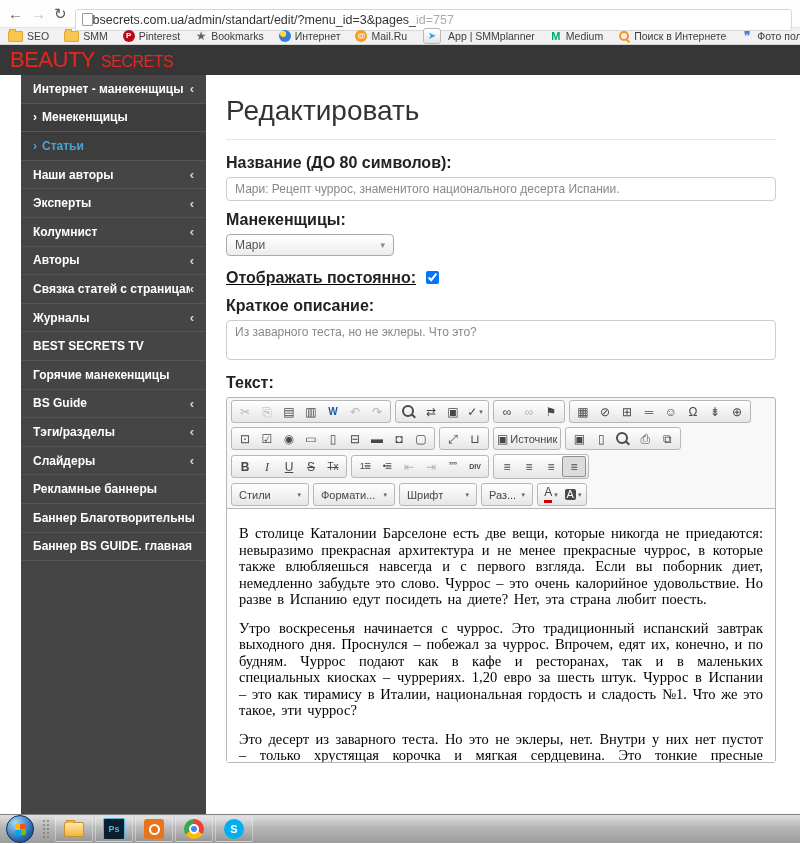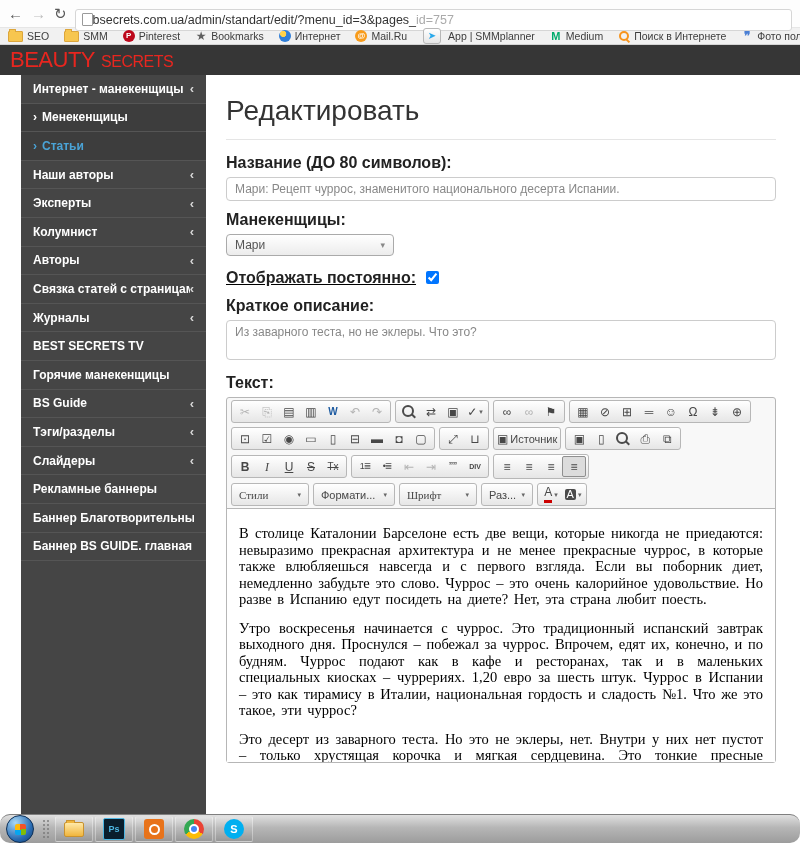--- a/index.html
+++ b/index.html
@@ -79,28 +79,28 @@
   .tb.fb .g{font-weight:bold;}
   .tb.fi .g{font-style:italic;font-family:"Liberation Serif",serif;}
   .tb.fu .g{text-decoration:underline;}
   .tb.fs .g{text-decoration:line-through;}
   .tb.frm .g{font-size:10px;text-decoration:line-through;}
   .tb.sm .g{font-size:9px;letter-spacing:-1px;}
   .tb.tiny .g{font-size:7px;font-weight:bold;}
   .tb.fgc .g{border-bottom:3px solid #c00;line-height:1.1;font-size:12px;}
   .tb.bgc .g{background:#4a4a4a;color:#fff;padding:0 2px;border-radius:2px;font-size:11px;}
   .tb.combo{justify-content:space-between;padding:0 5px;}
-  .w70{min-width:62px;font-family:Liberation Serif, serif;}
+  .w70{min-width:62px;}
   .w74{min-width:66px;}
   .w48{min-width:36px;}
   .edit-area{background:#fff;border-top:1px solid #b6b6b6;height:254px;overflow:hidden;padding:4px 12px;box-sizing:border-box;}
   .edit-area p{font-family:"Liberation Serif",serif;font-size:14.5px;line-height:16.5px;color:#000;text-align:justify;margin:12px 0;word-spacing:2px;}
 
   
-  .taskbar{height:29px;background:linear-gradient(180deg,#e0e0e0,#b6b6b6 45%,#9c9c9c);display:flex;align-items:center;border-top:1px solid #7f7f7f;box-sizing:border-box;border-radius:10px;}
+  .taskbar{height:29px;background:linear-gradient(180deg,#e0e0e0,#b6b6b6 45%,#9c9c9c);display:flex;align-items:center;border-top:1px solid #7f7f7f;box-sizing:border-box;}
   .orb{width:28px;height:28px;border-radius:50%;background:radial-gradient(circle at 32% 26%,#a9d8f5,#2a6cb3 62%,#123d6e);display:flex;align-items:center;justify-content:center;margin:0 4px 0 6px;border:1px solid #0c2f57;box-sizing:border-box;}
   .winflag{width:11px;height:11px;background:conic-gradient(#f35325 0 25%,#81bc06 0 50%,#05a6f0 0 75%,#ffba08 0 100%);border-radius:2px;}
   .grip{width:8px;height:20px;background-image:radial-gradient(circle,#777 0.8px,transparent 1.1px);background-size:4px 4px;opacity:.7;margin:0 4px;}
   .tapp{width:38px;height:26px;display:flex;align-items:center;justify-content:center;border:1px solid rgba(255,255,255,.35);border-radius:2px;margin:0 1px;background:linear-gradient(180deg,rgba(255,255,255,.25),rgba(0,0,0,.05));box-sizing:border-box;}
   .tico{width:20px;height:20px;display:flex;align-items:center;justify-content:center;position:relative;}
   .tico .tg2{line-height:1;}
   .tico.explorer{width:18px;height:13px;background:linear-gradient(#ffe9a8,#f0b53c);border:1px solid #c9922e;border-radius:2px;position:relative;}
   .tico.explorer::before{content:"";position:absolute;top:-3px;left:1px;width:7px;height:2px;background:#f0b53c;border:1px solid #c9922e;border-bottom:none;border-radius:1px 1px 0 0;}
   .tico.photoshop{background:#0a1e2d;border:1px solid #4db6e2;border-radius:2px;}
   .tico.photoshop .tg2{color:#4db6e2;font-size:9px;font-weight:bold;}

